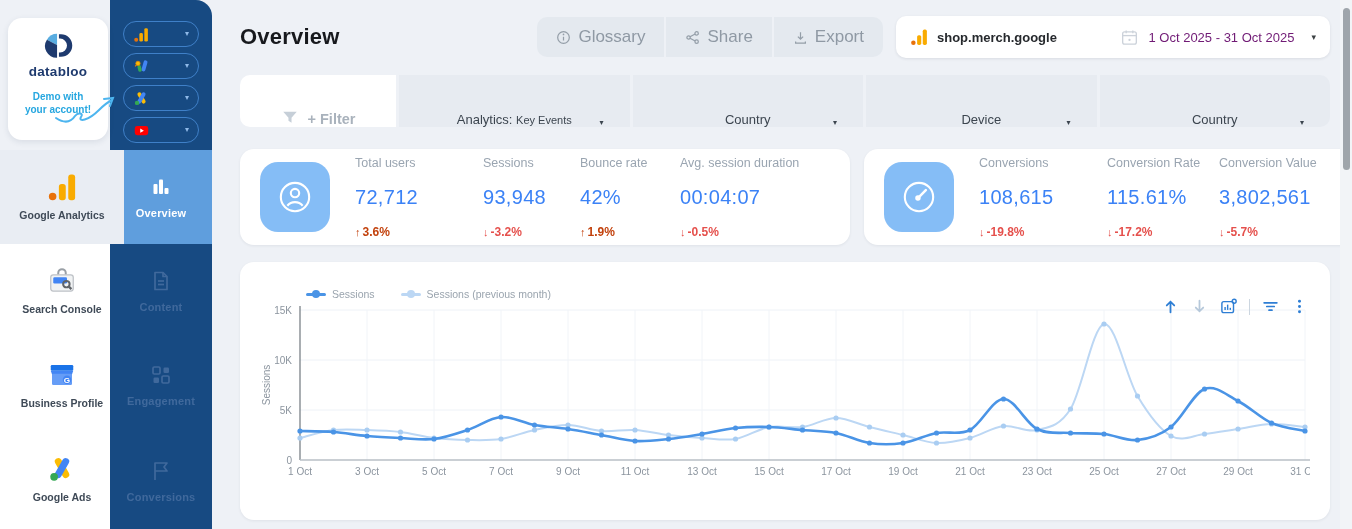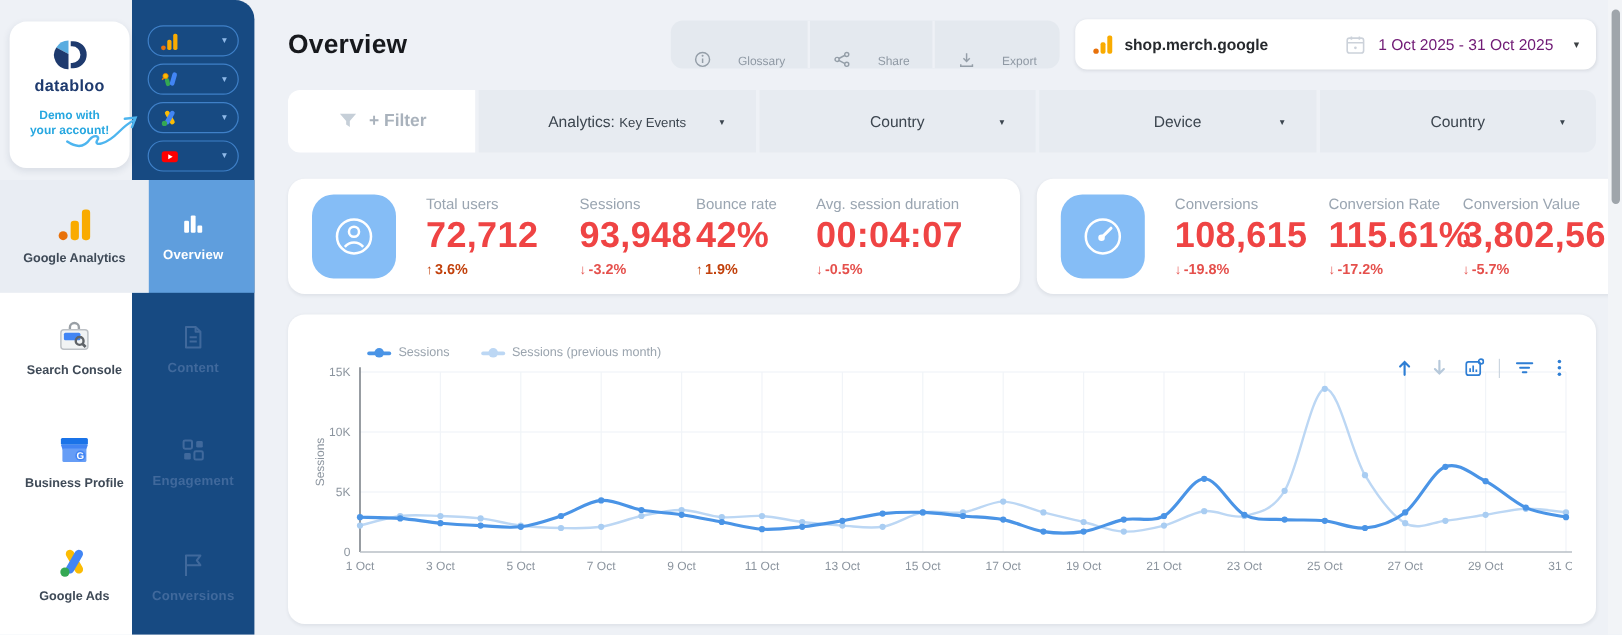--- a/index.html
+++ b/index.html
@@ -36,58 +36,58 @@
   .nav-item svg{width:24px;height:24px}
   .nav-label{font-size:11px;font-weight:700;letter-spacing:.2px}
   .nav-item.active{background:#5f9edd;color:#fff}
   .n0{top:150px}.n1{top:244px}.n2{top:338px}.n3{top:432px;height:97px}
 
   
   .main{position:absolute;left:212px;top:0;width:1140px;height:529px;padding:14px 0 0 28px;box-sizing:border-box}
   .header-row{display:flex;align-items:center;width:1090px;height:46px}
   .page-title{font-size:22px;font-weight:800;color:#17191d;margin:0;letter-spacing:.2px}
   .hbtn-group{display:flex;margin-left:auto;background:#e4e9ef;border-radius:10px;height:40px;align-items:stretch;overflow:hidden}
-  .hbtn{display:flex;align-items:flex-end;gap:22px;padding:0 19px;font-size:10px;color:#8f99a4;
+  .hbtn{display:flex;align-items:center;gap:7px;padding:0 19px;font-size:17px;color:#8f99a4;
         background:transparent;border:none;cursor:pointer;font-family:inherit}
   .hbtn + .hbtn{border-left:2px solid #eef1f6}
   .hbtn svg{width:15px;height:15px}
   .selector-card{margin-left:13px;width:434px;height:42px;background:#fff;border-radius:10px;
                  box-shadow:0 1px 3px rgba(25,39,60,.10);display:flex;align-items:center;
                  padding:0 14px;box-sizing:border-box;gap:9px}
   .selector-card .ga-ic svg{width:18px;height:18px}
   .prop-name{font-size:13px;color:#26292d;font-weight:700;cursor:pointer}
   .cal{margin-left:auto}
   .cal svg{width:19px;height:19px}
   .date-label{font-size:13px;color:#701a75;font-weight:400;cursor:pointer}
   .sel-caret{font-size:9px;color:#3c4043;margin-left:8px;cursor:pointer}
 
   
   .filter-bar{display:flex;width:1090px;height:52px;margin-top:15px}
-  .seg{display:flex;align-items:center;justify-content:center;background:#e7ebf1;position:relative;cursor:pointer}
+  .seg{display:flex;align-items:flex-end;justify-content:center;background:#e7ebf1;position:relative;cursor:pointer}
   .seg-filter{width:156px;background:#fff;gap:9px;border-radius:10px 0 0 10px}
   .seg-filter svg{width:18px;height:18px}
   .seg-dd{flex:1;margin-left:3px}
   .seg-dd:last-child{border-radius:0 10px 10px 0}
   .add-filter-label{font-size:14.5px;font-weight:700;color:#a9b2bc}
   .seg-label{font-size:13px;color:#3c454f}
   .seg-sub{font-size:11px}
   .dd-caret{position:absolute;right:26px;font-size:8px;color:#3c454f}
 
   
   .kpi-row{display:flex;gap:14px;margin-top:22px;width:1090px}
   .kpi-card{flex:1;height:96px;background:#fff;border-radius:14px;box-shadow:0 1px 3px rgba(25,39,60,.07);
             display:flex;align-items:center;padding-left:20px;box-sizing:border-box}
   .kpi-tile{width:70px;height:70px;border-radius:18px;background:#85bdf6;display:flex;
             align-items:center;justify-content:center;margin-right:25px;flex:none}
   .kpi-tile svg{width:42px;height:42px}
-  .metric{display:flex;flex-direction:column;gap:3px}
+  .metric{display:flex;flex-direction:column;gap:16px}
   .mw0{width:128px}.mw1{width:97px}.mw2{width:100px}.mw3{width:170px}
   .mw4{width:128px}.mw5{width:112px}.mw6{width:142px}
   .m-label{font-size:12.5px;color:#9aa5b1}
-  .m-value{font-size:30px;color:#ef4444;font-weight:700;letter-spacing:.3px}
+  .m-value{font-size:20px;color:#3b82f6;font-weight:400;letter-spacing:.3px}
   .m-delta{font-size:12px;font-weight:700}
   .m-delta .arr{font-size:11px;margin-right:2px;font-weight:400}
   .up{color:#c2410c}.down{color:#e5504c}
 
   
   .chart-card{margin-top:17px;width:1090px;height:258px;background:#fff;border-radius:14px;
               box-shadow:0 1px 3px rgba(25,39,60,.07);padding:14px 20px;box-sizing:border-box;position:relative}
   .chart-title{font-size:14.5px;color:#2c3137;font-weight:500}
   .chart-toolbar{position:absolute;top:36px;right:22px;display:flex;align-items:center;gap:12px}
   .tool{width:17px;height:17px;cursor:pointer}

